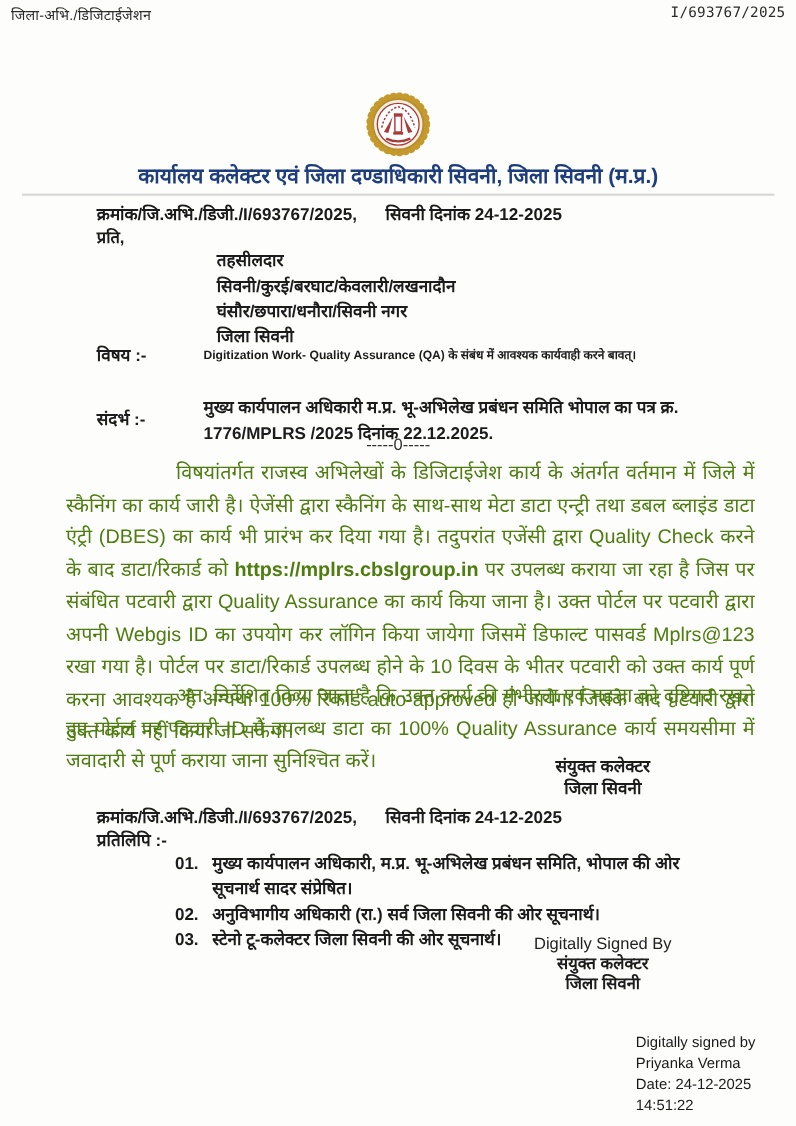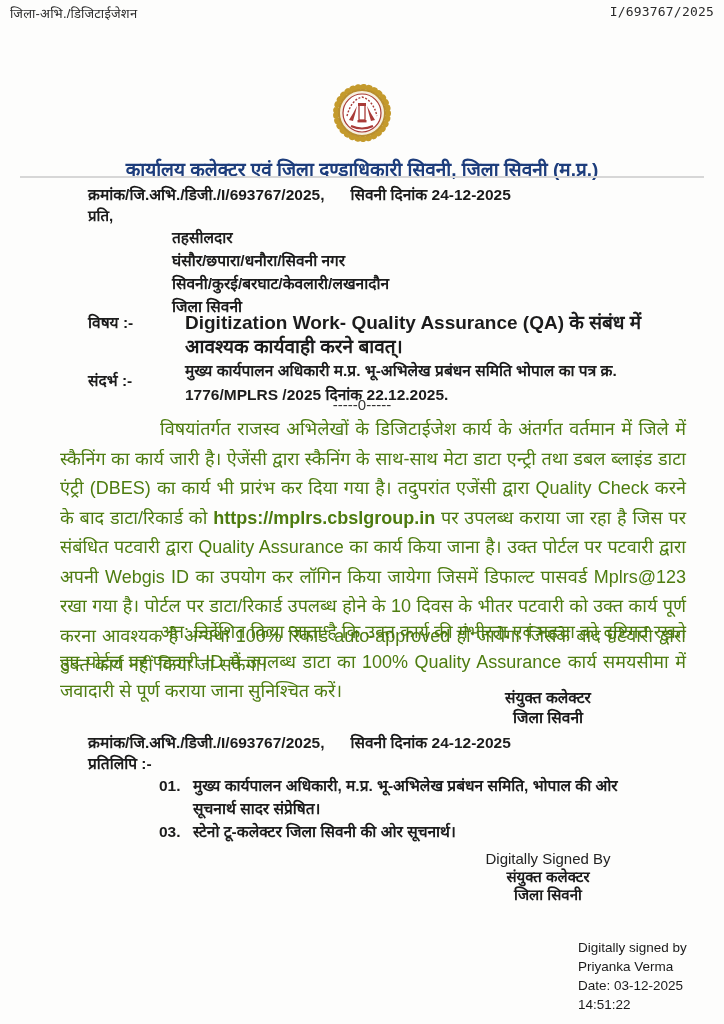--- a/index.html
+++ b/index.html
@@ -13,32 +13,32 @@
     overflow:hidden;
     text-decoration:underline;
   }
   .abs{position:absolute;}
   
   .corner{font-size:13px;color:#2b2b2b;letter-spacing:.2px;}
   .corner.right{font-family:"DejaVu Sans Mono","Liberation Mono",monospace;}
   
   .emblem-wrap{left:329px;top:82px;width:66px;height:62px;}
   .lh-title{
-    left:0;top:156px;width:724px;text-align:center;
+    left:0;top:146px;width:724px;text-align:center;
     font-size:19px;font-weight:bold;color:#1d3d7c;
   }
   .lh-rule{left:20px;top:176px;width:684px;height:0;border-top:2px solid #d7d7d7;}
   
   .refline{left:88px;top:183px;width:560px;font-size:15.5px;font-weight:600;color:#1a1a1a;}
   .refline .date{margin-left:26px;}
   .salutation{left:88px;top:205px;font-size:15px;font-weight:600;}
-  .addressee{left:172px;top:226px;font-size:15.5px;line-height:23px;font-weight:600;}
+  .addressee{left:197px;top:226px;font-size:15.5px;line-height:23px;font-weight:600;}
   
   .sub-label{left:88px;top:311px;font-size:15.5px;font-weight:600;}
-  .sub-text{left:185px;top:311px;width:470px;font-size:19px;line-height:24px;font-weight:600;}
+  .sub-text{left:185px;top:311px;width:470px;font-size:11px;line-height:24px;font-weight:600;}
   .ref-label{left:88px;top:369px;font-size:15.5px;font-weight:600;}
   .ref-text{left:185px;top:359px;width:470px;font-size:15.5px;line-height:24px;font-weight:600;}
   .divider{left:0;top:396px;width:724px;text-align:center;font-size:15px;color:#333;}
   
   .para{
     left:60px;width:626px;font-size:18px;line-height:29.5px;
     text-align:justify;color:#4d7c0f;
   }
   .para1{top:415px;text-indent:100px;}
   .para2{top:618px;text-indent:100px;}
@@ -86,22 +86,22 @@
   <div class="abs lh-rule"></div>
 
   <div class="abs refline">
     <span>क्रमांक/जि.अभि./डिजी./I/693767/2025,</span><span class="date">सिवनी दिनांक 24-12-2025</span>
   </div>
 
   <div class="abs salutation">प्रति,</div>
 
   <div class="abs addressee">
     <div>तहसीलदार</div>
+    <div>सिवनी/कुरई/बरघाट/केवलारी/लखनादौन</div>
     <div>घंसौर/छपारा/धनौरा/सिवनी नगर</div>
-    <div>सिवनी/कुरई/बरघाट/केवलारी/लखनादौन</div>
     <div>जिला सिवनी</div>
   </div>
 
   <div class="abs sub-label">विषय :-</div>
   <div class="abs sub-text">Digitization Work- Quality Assurance (QA) के संबंध में आवश्यक कार्यवाही करने बावत्।</div>
 
   <div class="abs ref-label">संदर्भ :-</div>
   <div class="abs ref-text">मुख्य कार्यपालन अधिकारी म.प्र. भू-अभिलेख प्रबंधन समिति भोपाल का पत्र क्र. 1776/MPLRS /2025 दिनांक 22.12.2025.</div>
 
   <div class="abs divider">-----0-----</div>
@@ -121,31 +121,35 @@
     <span>क्रमांक/जि.अभि./डिजी./I/693767/2025,</span><span style="margin-left:26px;">सिवनी दिनांक 24-12-2025</span>
   </div>
 
   <div class="abs copy-label">प्रतिलिपि :-</div>
   <div class="abs copylist">
     <div class="copy-item">
       <span class="num">01.</span>
       <span class="txt">मुख्य कार्यपालन अधिकारी, म.प्र. भू-अभिलेख प्रबंधन समिति, भोपाल की ओर सूचनार्थ सादर संप्रेषित।</span>
     </div>
     <div class="copy-item">
+      <span class="num">02.</span>
+      <span class="txt">अनुविभागीय अधिकारी (रा.) सर्व जिला सिवनी की ओर सूचनार्थ।</span>
+    </div>
+    <div class="copy-item">
       <span class="num">03.</span>
       <span class="txt">स्टेनो टू-कलेक्टर जिला सिवनी की ओर सूचनार्थ।</span>
     </div>
   </div>
 
   <div class="abs stamp">
     <div class="en">Digitally Signed By</div>
     <div class="hi">संयुक्त कलेक्टर</div>
     <div class="hi">जिला सिवनी</div>
   </div>
 
   <div class="abs cert">
     <div>Digitally signed by</div>
     <div>Priyanka Verma</div>
-    <div>Date: 03-12-2025</div>
+    <div>Date: 24-12-2025</div>
     <div>14:51:22</div>
   </div>
 
 </div>
 
 </body></html>

